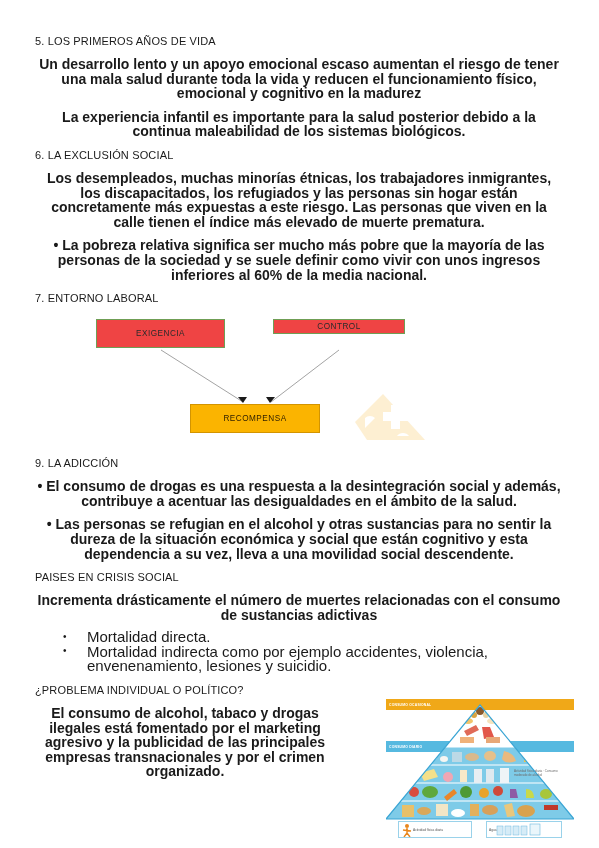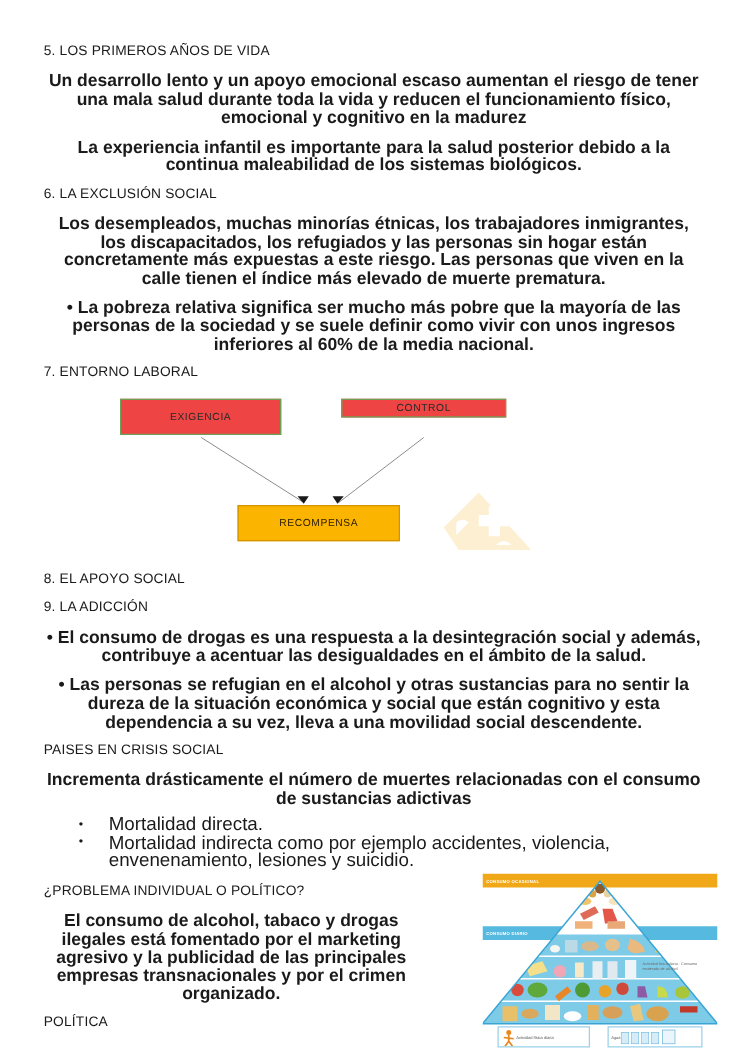--- a/index.html
+++ b/index.html
@@ -191,37 +191,35 @@
         <span>EXIGENCIA</span>
       </div>
       <div class="dg-box green" id="box-control">
         <span>CONTROL</span>
       </div>
       <div class="dg-box amber" id="box-recompensa">
         <span>RECOMPENSA</span>
       </div>
     </div>
 
-    <div class="heading">8.  EL APOYO SOCIAL</div>
 
     <div class="heading">9.  LA ADICCIÓN</div>
     <div class="para">• El consumo de drogas es una respuesta a la desintegración social y además, contribuye a acentuar las desigualdades en el ámbito de la salud.</div>
     <div class="para">• Las personas se refugian en el alcohol y otras sustancias para no sentir la dureza de la situación económica y social que están cognitivo y esta dependencia a su vez, lleva a una movilidad social descendente.</div>
 
     <div class="heading">PAISES EN CRISIS SOCIAL</div>
     <div class="para tight">Incrementa drásticamente el número de muertes relacionadas con el consumo de sustancias adictivas</div>
     <ul class="bullets">
       <li>Mortalidad directa.</li>
       <li>Mortalidad indirecta como por ejemplo accidentes, violencia, envenenamiento, lesiones y suicidio.</li>
     </ul>
 
     <div class="heading">¿PROBLEMA INDIVIDUAL O POLÍTICO?</div>
     <div class="para narrow">El consumo de alcohol, tabaco y drogas ilegales está fomentado por el marketing agresivo y la publicidad de las principales empresas transnacionales y por el crimen organizado.</div>
 
-    <div class="heading">POLÍTICA</div>
   </div>
 
   <div class="pyramid-fig">
     <div class="pyr-band ocasional">CONSUMO OCASIONAL</div>
     <div class="pyr-band diario">CONSUMO DIARIO</div>
 
     <svg class="pyr-shape" viewBox="0 0 188 148">
 
       <polygon points="94,8 188,122 0,122" fill="#ffffff"></polygon>
 

